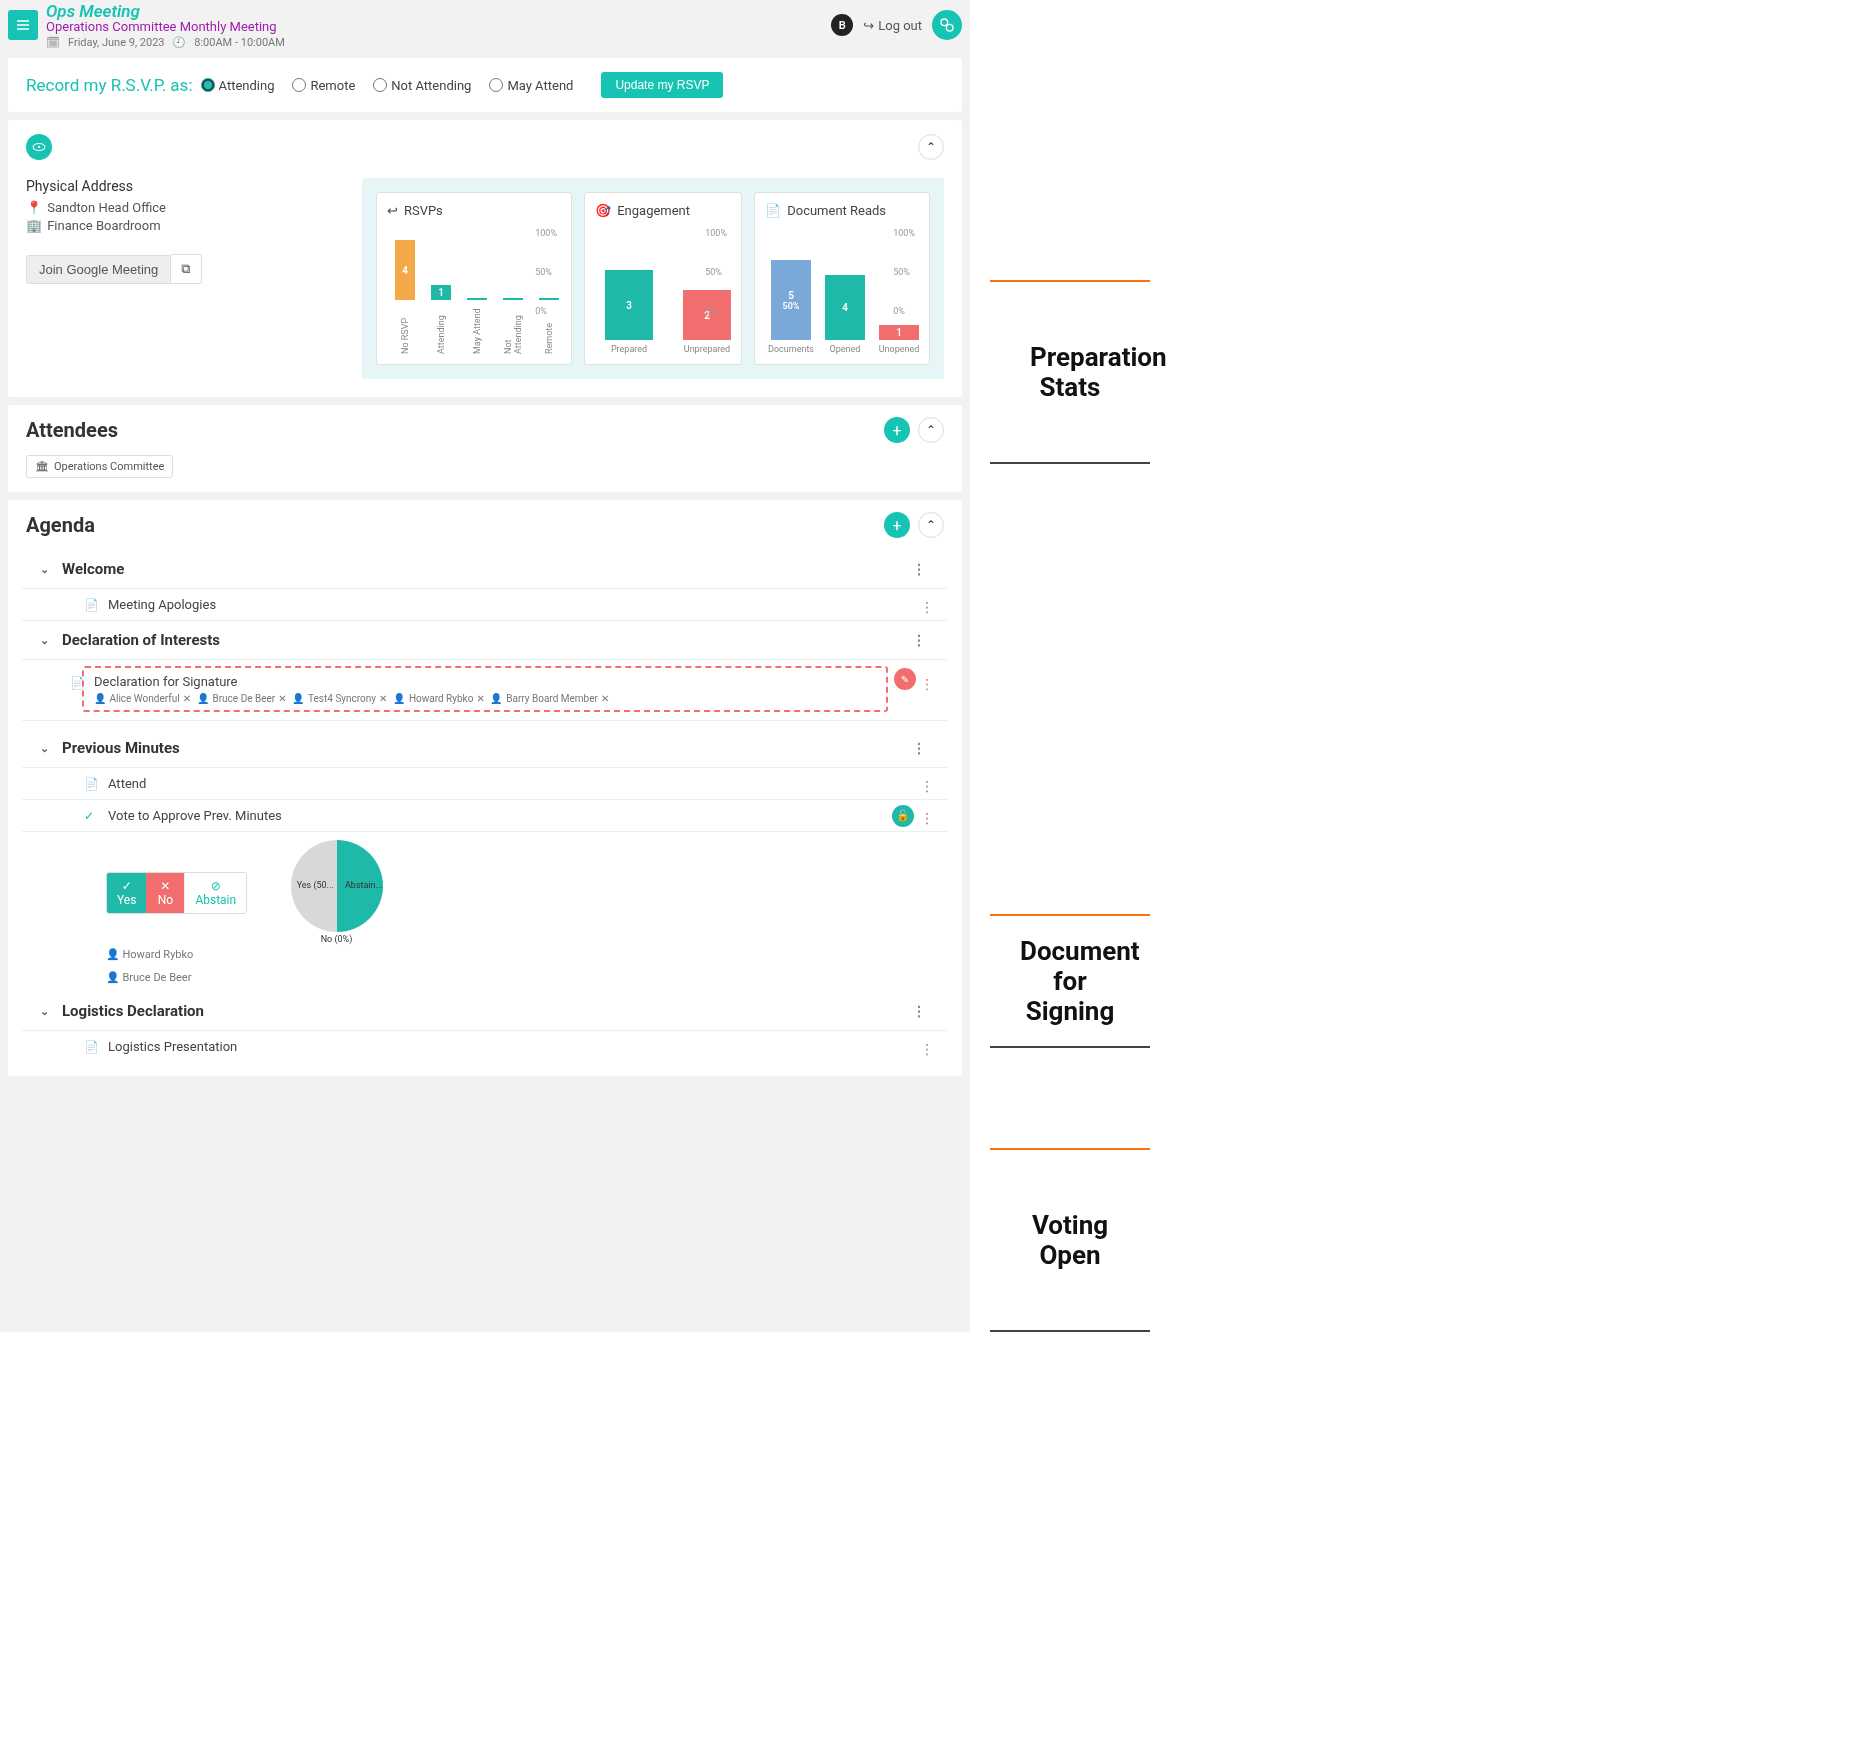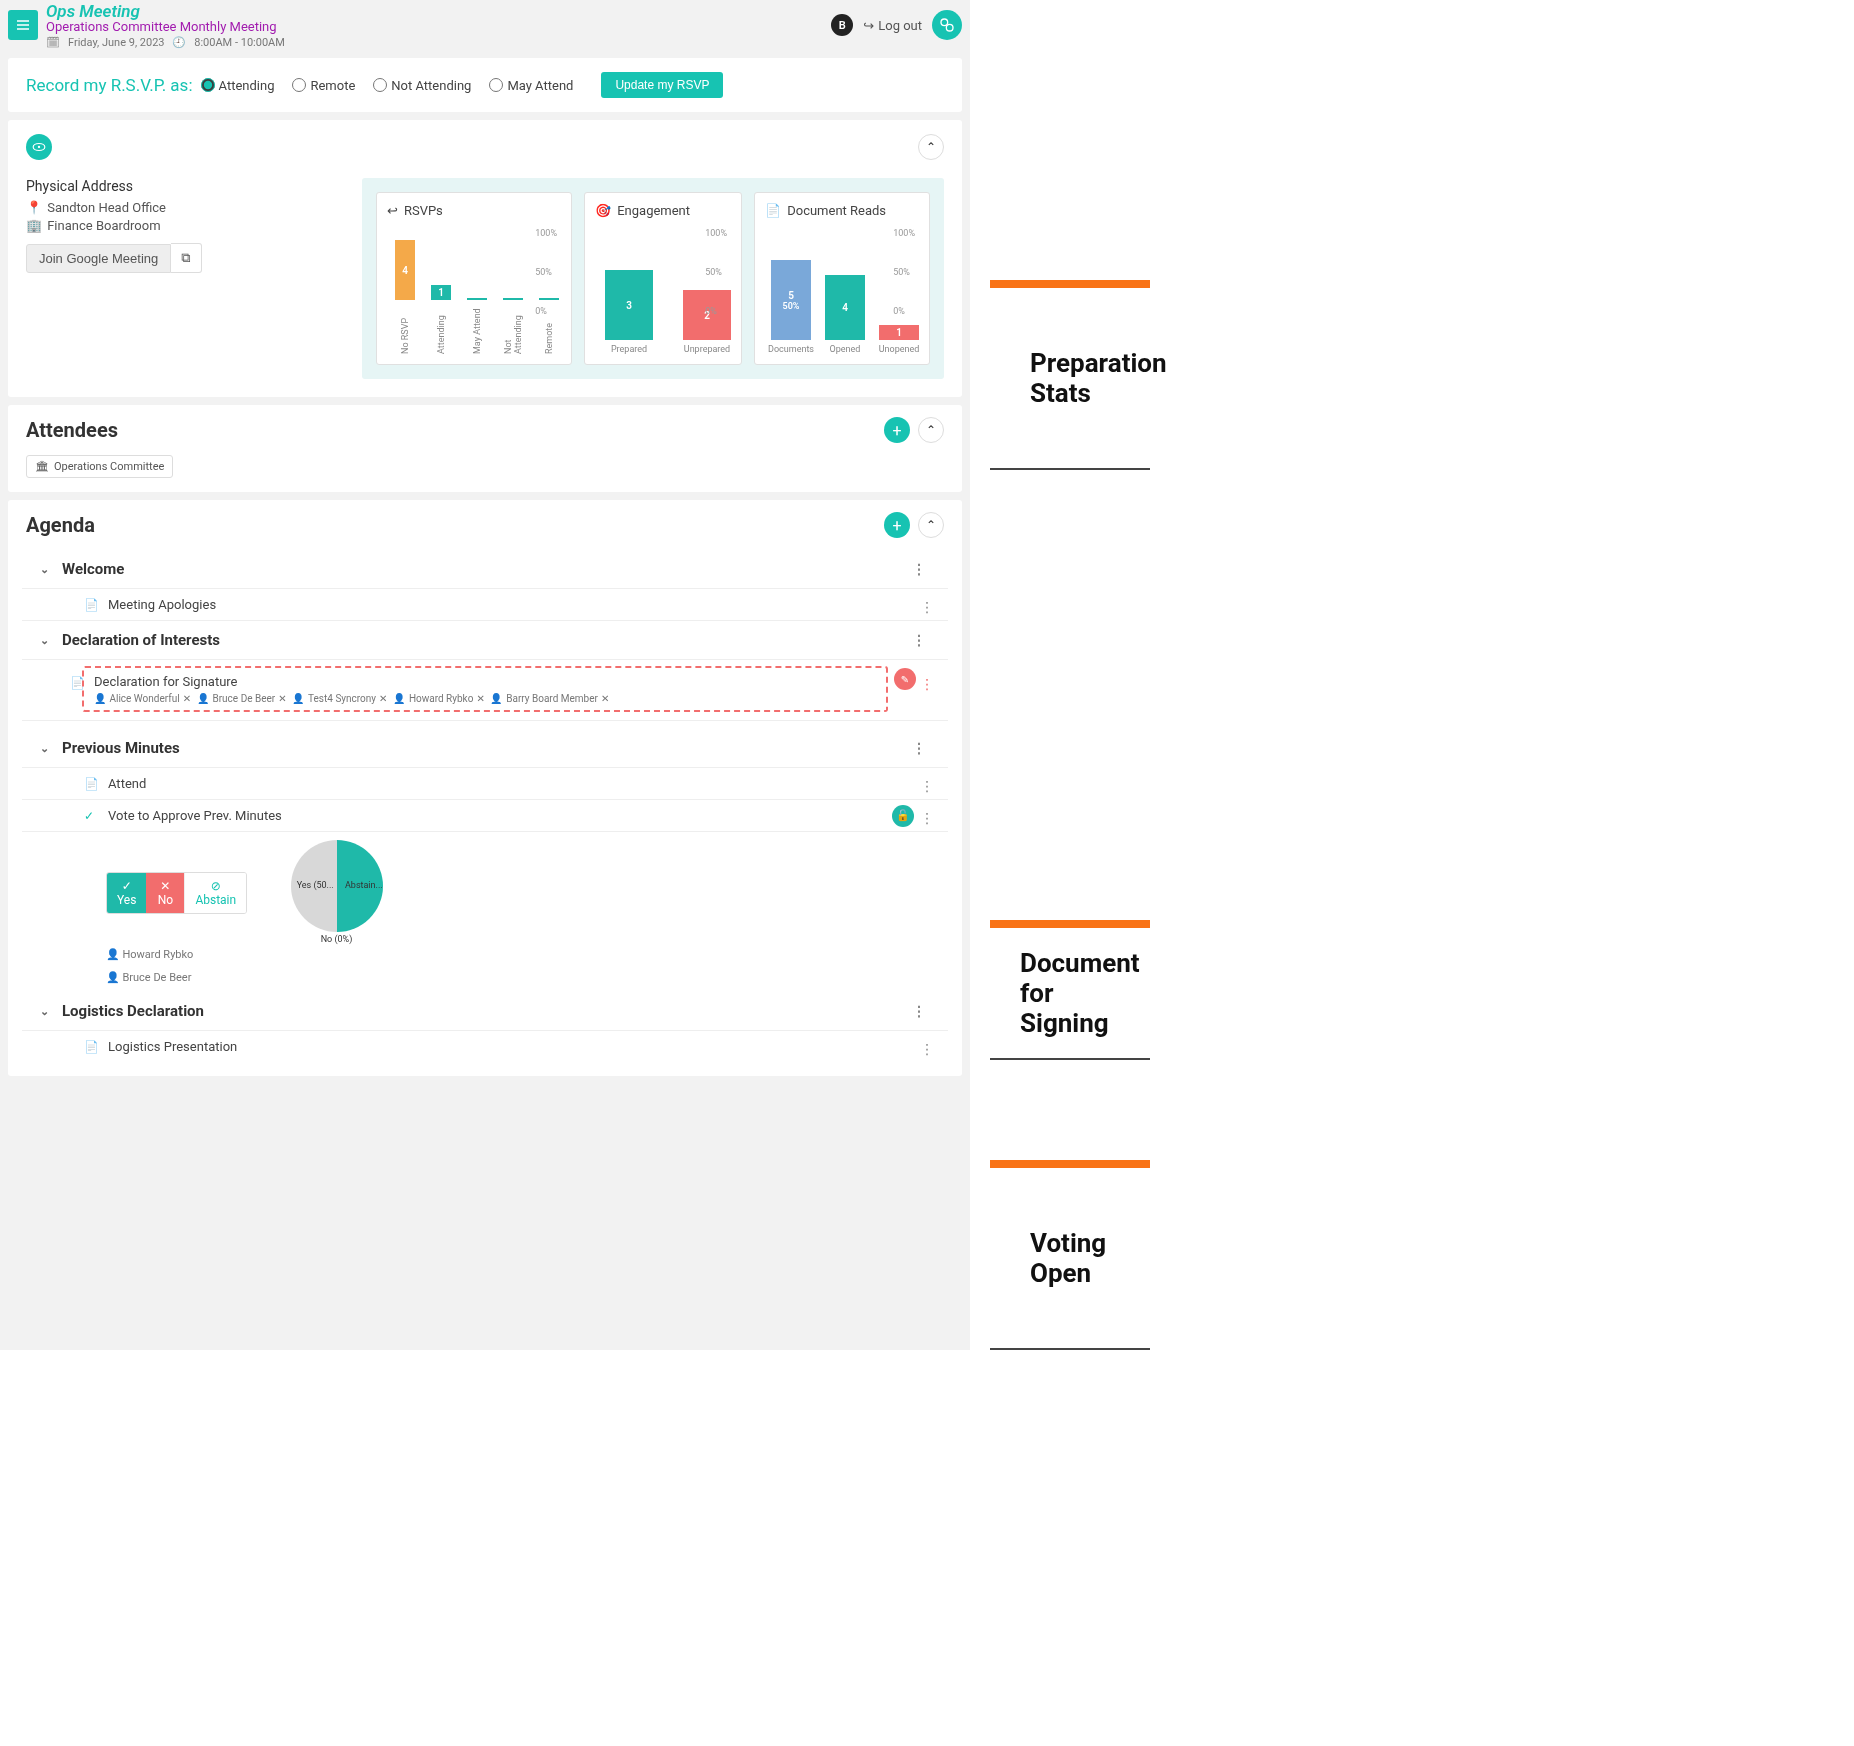--- a/index.html
+++ b/index.html
@@ -32,21 +32,21 @@
 
 
 .details-card { padding: 14px 18px 18px; }
 .details-top { display: flex; align-items: center; justify-content: space-between; margin-bottom: 18px; }
 .eye-btn { width: 26px; height: 26px; border-radius: 50%; background: #17c3b2; color: #fff; display: flex; align-items: center; justify-content: center; }
 .collapse-btn { width: 26px; height: 26px; border-radius: 50%; border: 1px solid #ddd; background: #fff; display: flex; align-items: center; justify-content: center; font-size: 12px; cursor: pointer; }
 .details-body { display: flex; gap: 40px; }
 .addr-col { width: 300px; }
 .addr-title { font-weight: 400; font-size: 14px; margin-bottom: 6px; }
 .addr-line { color: #555; font-size: 13px; display: flex; align-items: center; gap: 5px; margin-bottom: 3px; }
-.join-row { display: flex; align-items: center; gap: 0; margin-top: 10px; }
+.join-row { display: flex; align-items: center; gap: 0; margin-top: 21px; }
 .join-btn { background: #eee; border: 1px solid #ddd; padding: 6px 12px; border-radius: 3px 0 0 3px; font-size: 13px; color: #555; cursor: pointer; }
 .copy-btn { background: #fff; border: 1px solid #ddd; border-left: none; padding: 6px 10px; border-radius: 0 3px 3px 0; cursor: pointer; color: #555; font-size: 13px; }
 
 
 .stats-row { display: flex; gap: 12px; background: #e6f5f5; padding: 14px; border-radius: 3px; flex: 1; }
 .stat-card { flex: 1; background: #fff; border: 1px solid #e0e0e0; border-radius: 3px; padding: 10px; }
 .stat-title { font-size: 13px; display: flex; align-items: center; gap: 6px; color: #444; margin-bottom: 6px; }
 .stat-chart { height: 130px; display: flex; align-items: flex-end; position: relative; }
 .bars { display: flex; align-items: flex-end; gap: 12px; flex: 1; height: 100px; padding-left: 6px; }
 .bar-col { display: flex; flex-direction: column; align-items: center; width: 24px; }
@@ -90,21 +90,21 @@
 .vote-yes { background: #1fb9a9; color: #fff; }
 .vote-no { background: #f26d6d; color: #fff; }
 .vote-abstain { background: #fff; color: #17c3b2; border-left: 1px solid #eee; }
 .pie { width: 92px; height: 92px; border-radius: 50%; background: conic-gradient(#1fb9a9 0 50%, #d8d8d8 50% 100%); margin-left: 40px; position: relative; display:inline-block; vertical-align: middle; }
 .pie-label { position: absolute; font-size: 9px; color: #333; }
 .vote-users { font-size: 11px; color: #777; padding: 8px 84px; margin: 0 14px; display: flex; gap: 10px; flex-direction: column; }
 
 .vote-badge { position: absolute; right: 34px; width: 22px; height: 22px; background: #1fb9a9; border-radius: 50%; color: #fff; display: flex; align-items: center; justify-content: center; font-size: 11px; }
 
 
-.side-ann { border-top: 8px solid #f97316; border-bottom: 2px solid #444; padding: 60px 40px; font-size: 26px; font-weight: 700; color: #111; margin-left: 20px; width: 160px; }
+.side-ann { border-top: 2px solid #f97316; border-bottom: 2px solid #444; padding: 60px 40px; text-align: center; font-size: 26px; font-weight: 700; color: #111; margin-left: 20px; width: 160px; }
 svg { display: block; }
 </style>
 </head>
 <body>
 
 <div class="container">
 <div class="main-col">
 
 <div class="header">
   <div class="menu-btn">

